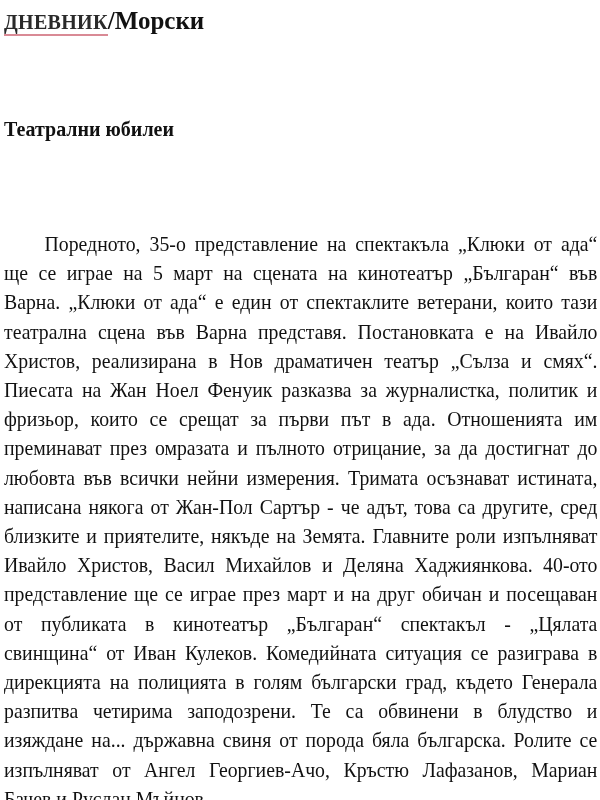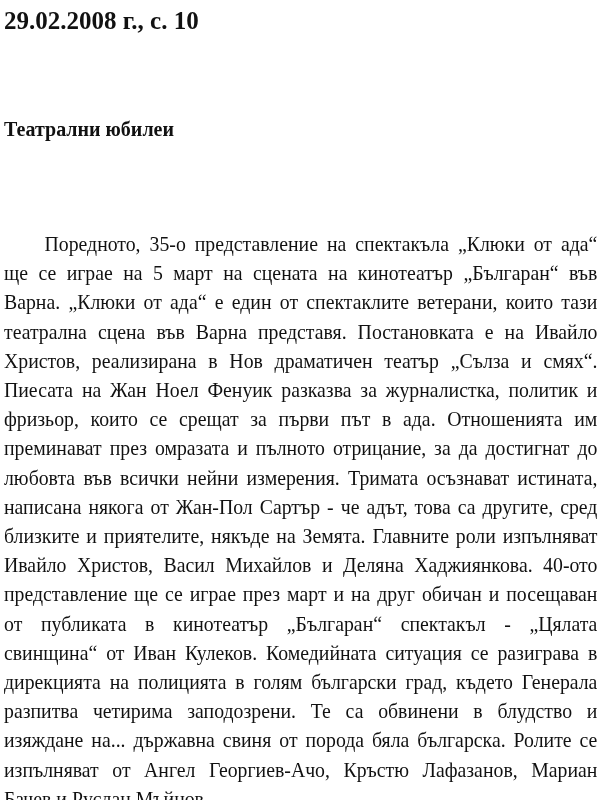--- a/index.html
+++ b/index.html
@@ -10,18 +10,20 @@
           border-bottom: 2px solid #d98a95; line-height: 22px; padding-bottom: 1px; }
   .title { position: absolute; left: 4px; top: 118px; font-weight: bold; font-size: 20px; }
   .body-text { position: absolute; left: 4px; top: 230px; width: 594px; font-size: 21.5px;
                line-height: 29.2px; text-align: justify; text-indent: 44px; transform: scaleX(0.92);
                transform-origin: left top; width: 645px; }
 </style>
 </head>
 <body>
 
 <div class="header">
-  <div>29.02.2008 г., с. 10</div>
+  <div>
+    <span class="logo">ДНЕВНИК</span><span>/Морски</span>
+  </div>
 </div>
 
 <div class="title">Театрални юбилеи</div>
 
 <div class="body-text">Поредното, 35-о представление на спектакъла „Клюки от ада“ ще се играе на 5 март на сцената на кинотеатър „Българан“ във Варна. „Клюки от ада“ е един от спектаклите ветерани, които тази театрална сцена във Варна представя. Постановката е на Ивайло Христов, реализирана в Нов драматичен театър „Сълза и смях“. Пиесата на Жан Ноел Фенуик разказва за журналистка, политик и фризьор, които се срещат за първи път в ада. Отношенията им преминават през омразата и пълното отрицание, за да достигнат до любовта във всички нейни измерения. Тримата осъзнават истината, написана някога от Жан-Пол Сартър - че адът, това са другите, сред близките и приятелите, някъде на Земята. Главните роли изпълняват Ивайло Христов, Васил Михайлов и Деляна Хаджиянкова. 40-ото представление ще се играе през март и на друг обичан и посещаван от публиката в кинотеатър „Българан“ спектакъл - „Цялата свинщина“ от Иван Кулеков. Комедийната ситуация се разиграва в дирекцията на полицията в голям български град, където Генерала разпитва четирима заподозрени. Те са обвинени в блудство и изяждане на... държавна свиня от порода бяла българска. Ролите се изпълняват от Ангел Георгиев-Ачо, Кръстю Лафазанов, Мариан Бачев и Руслан Мъйнов</div>
 
 </body></html>

